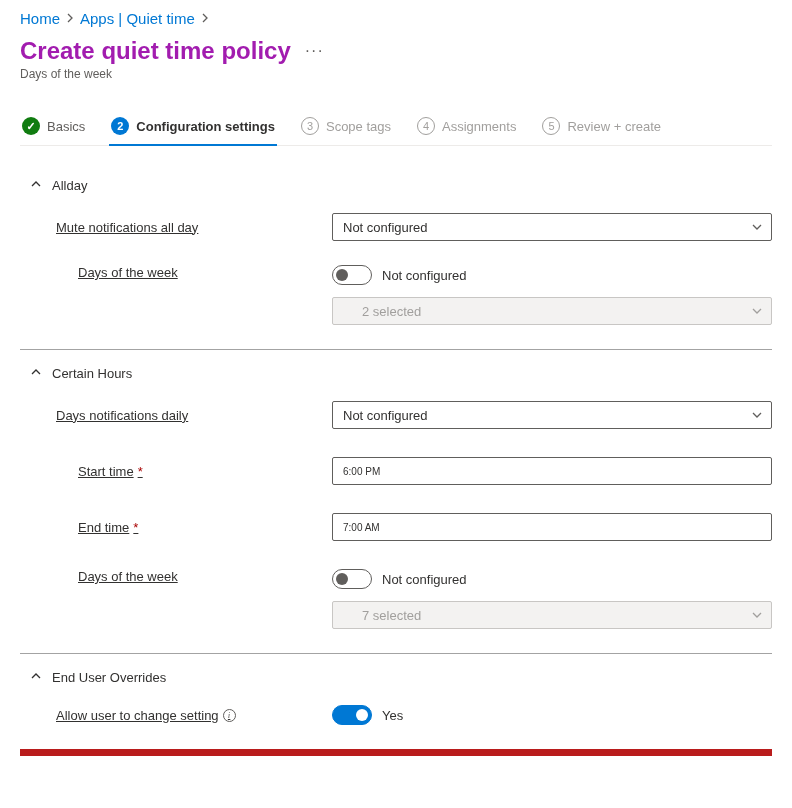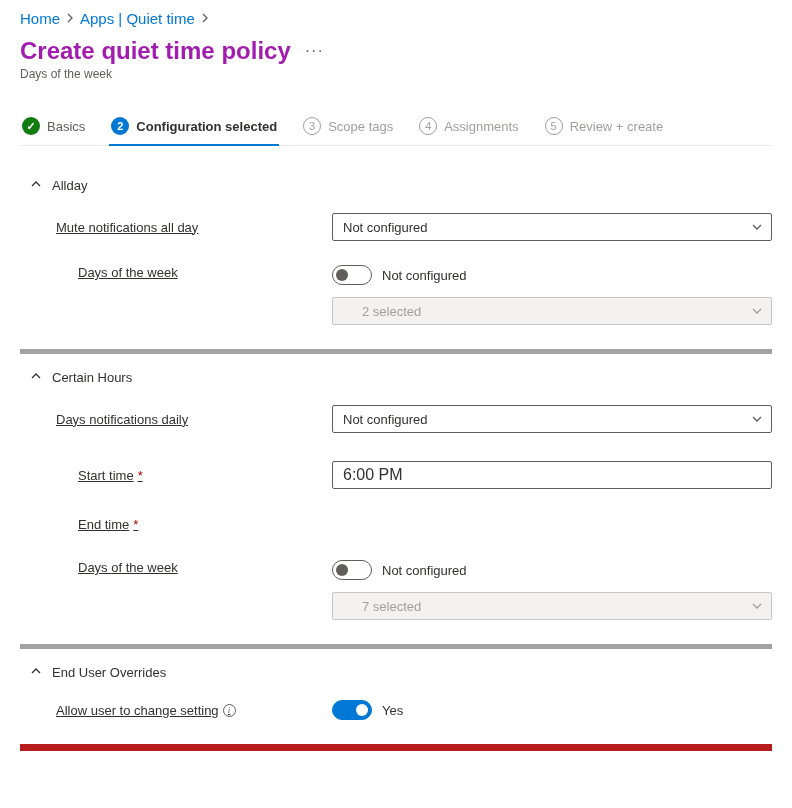--- a/index.html
+++ b/index.html
@@ -62,21 +62,21 @@
       background: #0078d4; color: #fff;
       display: inline-flex; align-items: center; justify-content: center;
       font-size: 11px; font-weight: 600;
     }
     .badge-num-disabled {
       width: 18px; height: 18px; border-radius: 50%;
       border: 1px solid #a19f9d; color: #a19f9d;
       display: inline-flex; align-items: center; justify-content: center;
       font-size: 11px;
     }
-    .section { padding: 12px 0 18px; border-bottom: 5px solid #a3a3a3; }
+    .section { padding: 12px 0 18px; border-bottom: 1px solid #a3a3a3; }
     .section:last-of-type { border-bottom: 7px solid #b91c1c; }
     .section-header {
       display: flex; align-items: center; gap: 10px;
       cursor: pointer; padding: 4px 10px; font-size: 13px;
     }
     .chev-up svg { width: 12px; height: 12px; }
     .row {
       display: flex; align-items: center;
       padding: 6px 0;
     }
@@ -113,21 +113,21 @@
       position: absolute; right: 8px; top: 50%; transform: translateY(-50%);
       width: 12px; height: 12px; color: #605e5c;
     }
     .select-box.disabled .select-chev { color: #a19f9d; }
     .text-input {
       width: 100%;
       height: 28px;
       border: 1px solid #605e5c;
       border-radius: 2px;
       padding: 0 10px;
-      font-size: 16px;
+      font-size: 10px;
       font-family: inherit;
       color: #323130;
     }
     .req { color: #a80000; }
     .toggle {
       width: 40px; height: 20px; border-radius: 10px;
       position: relative; cursor: pointer;
       flex-shrink: 0;
     }
     .toggle-off { background: #fff; border: 1px solid #605e5c; }
@@ -176,21 +176,21 @@
 </div>
 <div class="subtitle">Days of the week</div>
 
 <div class="tabs">
   <div class="tab">
     <span class="badge-check">✓</span>
     <span>Basics</span>
   </div>
   <div class="tab active">
     <span class="badge-num">2</span>
-    <span>Configuration selected</span>
+    <span>Configuration settings</span>
   </div>
   <div class="tab disabled">
     <span class="badge-num-disabled">3</span>
     <span>Scope tags</span>
   </div>
   <div class="tab disabled">
     <span class="badge-num-disabled">4</span>
     <span>Assignments</span>
   </div>
   <div class="tab disabled">
@@ -276,20 +276,23 @@
     <div class="field-col">
       <input class="text-input" value="6:00 PM" style="">
     </div>
   </div>
 
   <div class="row" style="margin-top:16px;">
     <div class="label-col indent">
       <span>End time</span>
         <span class="req">*</span>
     </div>
+    <div class="field-col">
+      <input class="text-input" value="7:00 AM" style="">
+    </div>
   </div>
 
   <div class="row" style="align-items:flex-start; margin-top:16px;">
     <div class="label-col indent">Days of the week</div>
     <div class="stacked-field">
       <div class="toggle-row">
         <div class="toggle toggle-off">
           <div class="knob"></div>
         </div>
         <span class="toggle-label">Not configured</span>

